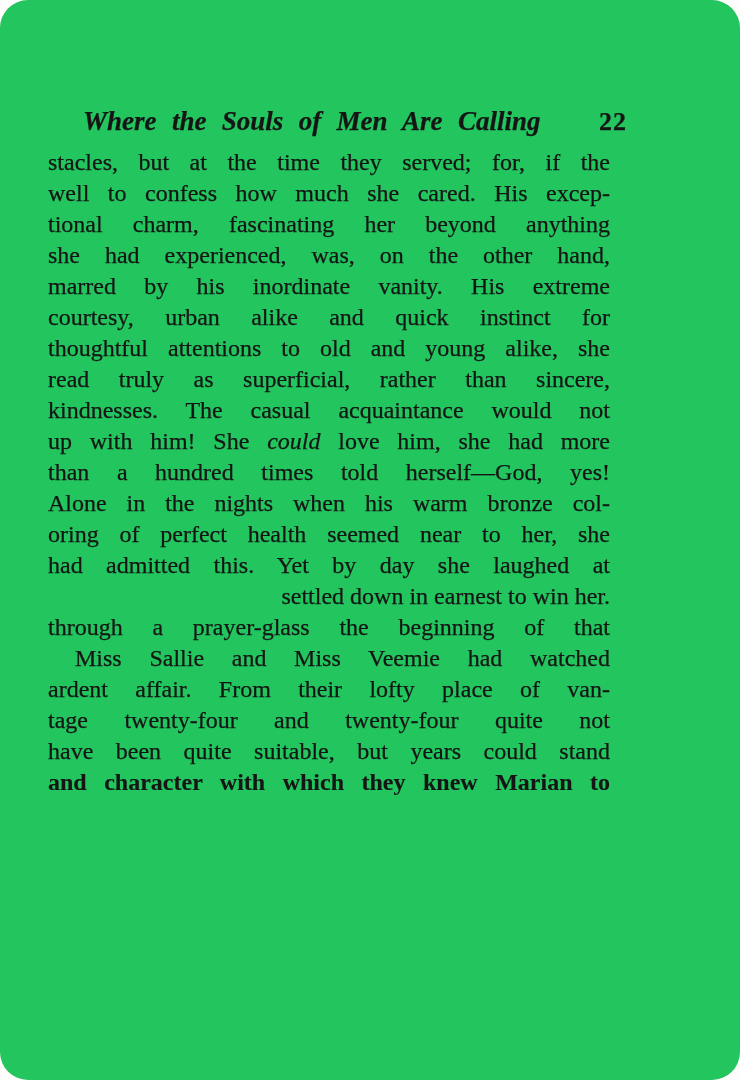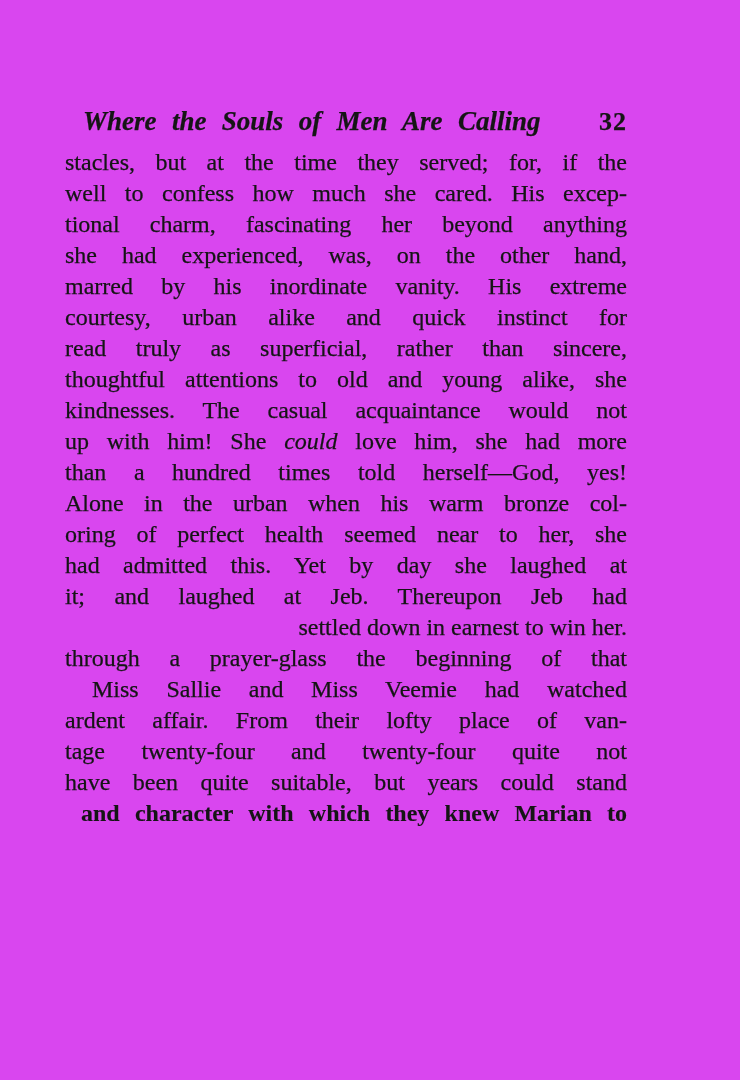--- a/index.html
+++ b/index.html
@@ -7,23 +7,24 @@
     padding: 0;
     background: #fdfdfc;
     width: 740px;
     height: 1080px;
     overflow: hidden;
   }
   .page {
     position: relative;
     width: 740px;
     height: 1080px;
-    background: #d946ef;
+    background: #22c55e;
     font-family: "Liberation Serif", "DejaVu Serif", serif;
     color: #151515;
+    border-radius: 28px;
   }
   .running-header {
     position: absolute;
     left: 65px;
     top: 104px;
     width: 562px;
     display: flex;
     justify-content: space-between;
     align-items: baseline;
     font-size: 27px;
@@ -36,65 +37,64 @@
     word-spacing: 0.32em;
     padding-left: 18px;
   }
   .running-header .folio {
     font-weight: bold;
     font-size: 26px;
     letter-spacing: 1px;
   }
   .page-text {
     position: absolute;
-    left: 65px;
+    left: 48px;
     top: 147px;
     width: 562px;
     font-size: 24px;
     -webkit-text-stroke: 0.25px #151515;
   }
   .line {
     height: 31px;
     line-height: 31px;
     white-space: nowrap;
     text-align: right;
   }
   .line.j {
     white-space: normal;
     text-align: justify;
     text-align-last: justify;
   }
   .line.ind { text-indent: 27px; }
-  .line.b   { font-weight: bold; margin-left: 16px; -webkit-text-stroke: 0.1px #111; }
+  .line.b   { font-weight: bold; -webkit-text-stroke: 0.1px #111; }
   .line .i  { font-style: italic; }
 </style>
 </head>
 <body>
 
 <div class="page">
   <div class="running-header">
     <span class="title">Where the Souls of Men Are Calling</span>
-    <span class="folio">32</span>
+    <span class="folio">22</span>
   </div>
   <div class="page-text">
       <div class="line j"><span>stacles, but at the time they served; for, if the</span></div>
       <div class="line j"><span>well to confess how much she cared.  His excep-</span></div>
       <div class="line j"><span>tional charm, fascinating her beyond anything</span></div>
       <div class="line j"><span>she had experienced, was, on the other hand,</span></div>
       <div class="line j"><span>marred by his inordinate vanity.  His extreme</span></div>
       <div class="line j"><span>courtesy, urban alike and quick instinct for</span></div>
+      <div class="line j"><span>thoughtful attentions to old and young alike, she</span></div>
       <div class="line j"><span>read truly as superficial, rather than sincere,</span></div>
-      <div class="line j"><span>thoughtful attentions to old and young alike, she</span></div>
       <div class="line j"><span>kindnesses.  The casual acquaintance would not</span></div>
       <div class="line j"><span>up with him!  She </span><span class="i">could</span><span> love him, she had more</span></div>
       <div class="line j"><span>than a hundred times told herself—God, yes!</span></div>
-      <div class="line j"><span>Alone in the urban when his warm bronze col-</span></div>
+      <div class="line j"><span>Alone in the nights when his warm bronze col-</span></div>
       <div class="line j"><span>oring of perfect health seemed near to her, she</span></div>
       <div class="line j"><span>had admitted this.  Yet by day she laughed at</span></div>
-      <div class="line j"><span>it; and laughed at Jeb.  Thereupon Jeb had</span></div>
       <div class="line"><span>settled down in earnest to win her.</span></div>
       <div class="line j"><span>through a prayer-glass the beginning of that</span></div>
       <div class="line j ind"><span>Miss Sallie and Miss Veemie had watched</span></div>
       <div class="line j"><span>ardent affair.  From their lofty place of van-</span></div>
       <div class="line j"><span>tage twenty-four and twenty-four quite not</span></div>
       <div class="line j"><span>have been quite suitable, but years could stand</span></div>
       <div class="line j b"><span>and character with which they knew Marian to</span></div>
     </div>
 </div>
 

